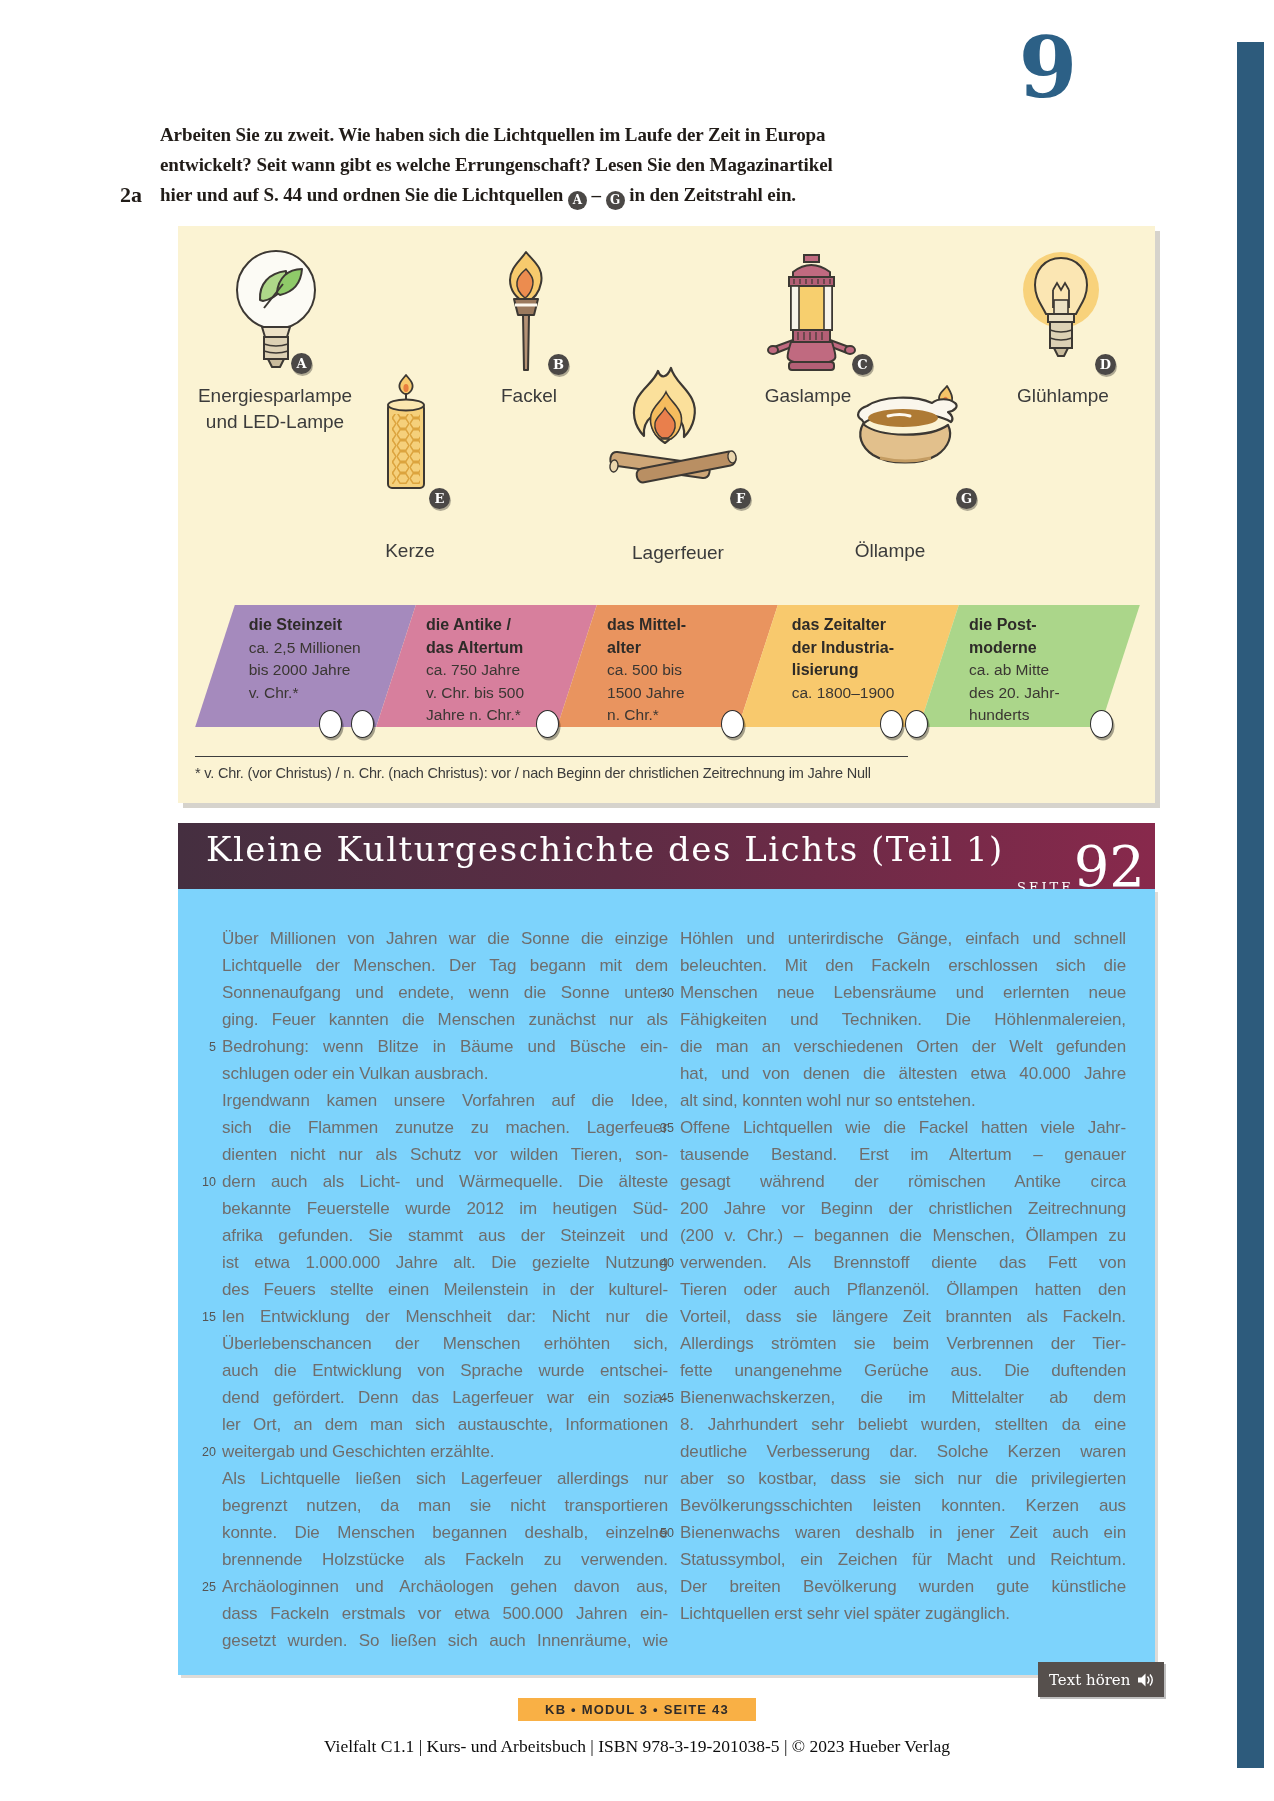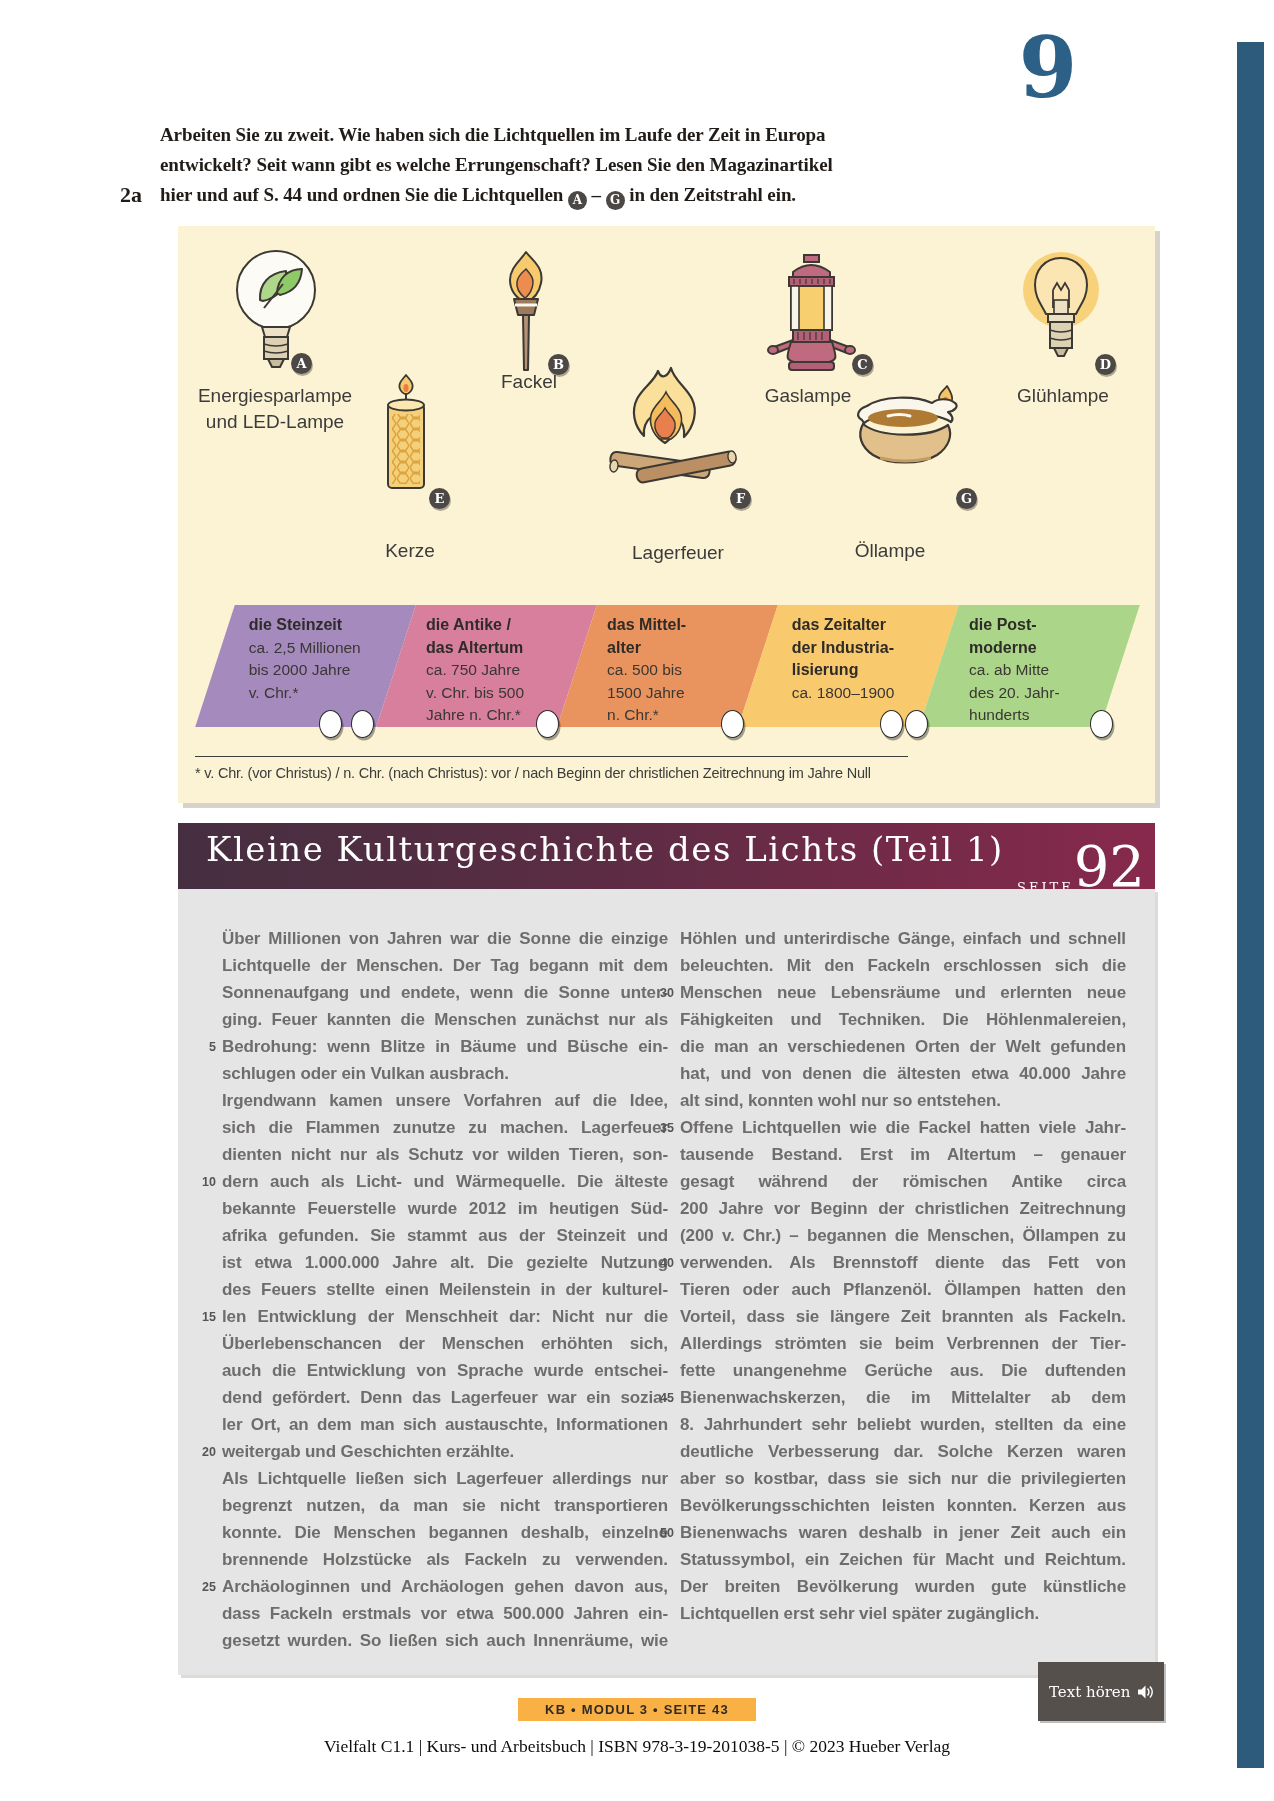--- a/index.html
+++ b/index.html
@@ -36,32 +36,32 @@
   .foot-rule{position:absolute;left:17px;top:530px;width:713px;border-top:1.6px solid #3d3d3d;}
   .footnote{position:absolute;left:17px;top:539px;font-size:14.5px;color:#3c3c3c;letter-spacing:-0.2px;}
   
   .art-head{position:absolute;left:178px;top:823px;width:977px;height:66px;
     background:linear-gradient(90deg,#452f40 0%,#5d2c44 45%,#88294c 100%);}
   .art-title{position:absolute;left:28px;bottom:20px;color:#fff;font-family:"DejaVu Serif",serif;
     font-size:34px;letter-spacing:1.5px;white-space:nowrap;}
   .seite{position:absolute;right:10px;top:16px;display:flex;align-items:flex-end;color:#fff;}
   .seite-word{font-family:"DejaVu Serif",serif;font-size:13px;letter-spacing:3px;margin-top:10px;}
   .seite-num{font-family:"DejaVu Serif",serif;font-size:56px;line-height:1;}
-  .art-body{position:absolute;left:178px;top:889px;width:977px;height:786px;background:#e5e5e5;
-    box-shadow:3px 3px 0 #dedbd7;font-weight:bold;}
+  .art-body{position:absolute;left:178px;top:889px;width:977px;height:786px;background:#7dd3fc;
+    box-shadow:3px 3px 0 #dedbd7;}
   .col{position:absolute;top:36px;width:446px;}
   .col-left{left:44px;}
   .col-right{left:502px;}
   .line{position:relative;height:27px;line-height:27px;overflow:visible;}
   .ln{position:absolute;left:-30px;top:1px;width:24px;text-align:right;font-size:12.5px;color:#565554;}
   .lt{display:block;font-size:17px;color:#6f6d6c;text-align:justify;text-align-last:justify;
     letter-spacing:-0.1px;white-space:nowrap;}
   .line.pend .lt{text-align-last:left;}
   .audio-btn{position:absolute;left:1038px;top:1662px;height:27px;background:#56504d;color:#fff;
-    display:flex;align-items:center;gap:8px;padding:16px 11px;font-family:"DejaVu Serif",serif;
+    display:flex;align-items:center;gap:8px;padding:4px 11px;font-family:"DejaVu Serif",serif;
     font-size:15px;cursor:pointer;box-shadow:2px 2px 0 rgba(0,0,0,.25);}
   
   .footer1-wrap{position:absolute;left:0;top:1698px;width:1274px;text-align:center;}
   .footer1{display:inline-block;background:#f9b045;padding:4px 27px;font-weight:bold;font-size:13px;
     letter-spacing:1.2px;color:#302b28;}
   .footer2{position:absolute;left:0;top:1736px;width:1274px;text-align:center;
     font-family:"Liberation Serif",serif;font-size:17.5px;color:#0d0d0d;}
 </style>
 </head>
 <body>
@@ -103,21 +103,21 @@
     </div>
 
     <svg class="illus" style="left:323px;top:24px;" width="50" height="122" viewBox="0 0 50 122">
       <path d="M25 2 C33 12 43 18 40 33 C38 44 31 50 25 53 C17 49 9 42 9 30 C9 18 19 11 25 2 Z" fill="#f7ca6d" stroke="#3c3833" stroke-width="2" stroke-linejoin="round"></path>
       <path d="M25 19 C30 25 34 29 31 38 C29 44 27 46 24 48 C19 44 15 39 16 32 C17 25 21 23 25 19 Z" fill="#ec8c4f" stroke="#3c3833" stroke-width="1.5"></path>
       <path d="M13 49 L37 49 L33 65 L17 65 Z" fill="#9b7a5e" stroke="#3c3833" stroke-width="2" stroke-linejoin="round"></path>
       <path d="M14 55 L36 55" stroke="#fdf8ee" stroke-width="3"></path>
       <path d="M22 65 L28 65 L27 120 L23 120 Z" fill="#b59275" stroke="#3c3833" stroke-width="2" stroke-linejoin="round"></path>
     </svg>
     <div class="badge" style="left:370px;top:128px;">B</div>
-    <div class="ill-label" style="left:281px;top:143px;width:140px;">Fackel</div>
+    <div class="ill-label" style="left:281px;top:157px;width:140px;">Fackel</div>
 
     <svg class="illus" style="left:586px;top:28px;" width="95" height="118" viewBox="0 0 95 118">
       <rect x="40" y="1" width="15" height="7" fill="#c06a80" stroke="#3c3833" stroke-width="2"></rect>
       <path d="M29 18 Q47 4 66 18 L66 23 L29 23 Z" fill="#c06a80" stroke="#3c3833" stroke-width="2" stroke-linejoin="round"></path>
       <rect x="25" y="23" width="45" height="9" fill="#b35f76" stroke="#3c3833" stroke-width="2"></rect>
       <path d="M30 25 v5 M36 25 v5 M42 25 v5 M48 25 v5 M54 25 v5 M60 25 v5 M66 25 v5" stroke="#3c3833" stroke-width="1.2"></path>
       <rect x="27" y="32" width="41" height="44" fill="#f7cf6e" stroke="#3c3833" stroke-width="2"></rect>
       <rect x="27" y="32" width="8" height="44" fill="#f8f4ea" stroke="#3c3833" stroke-width="1.6"></rect>
       <rect x="60" y="32" width="8" height="44" fill="#f8f4ea" stroke="#3c3833" stroke-width="1.6"></rect>
       <rect x="29" y="76" width="37" height="12" fill="#b35f76" stroke="#3c3833" stroke-width="2"></rect>

